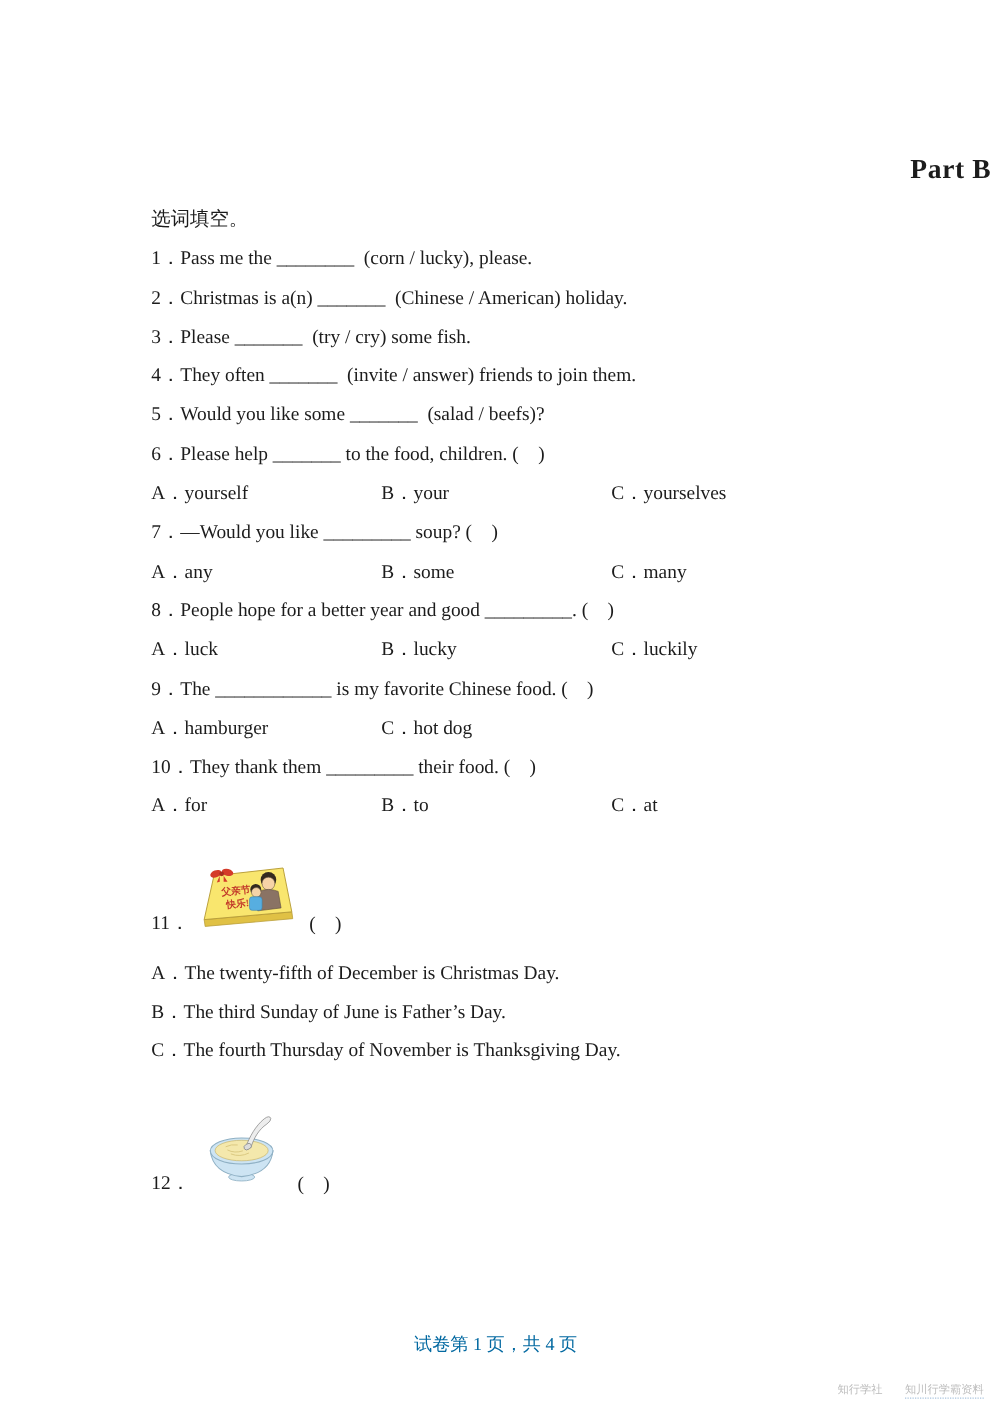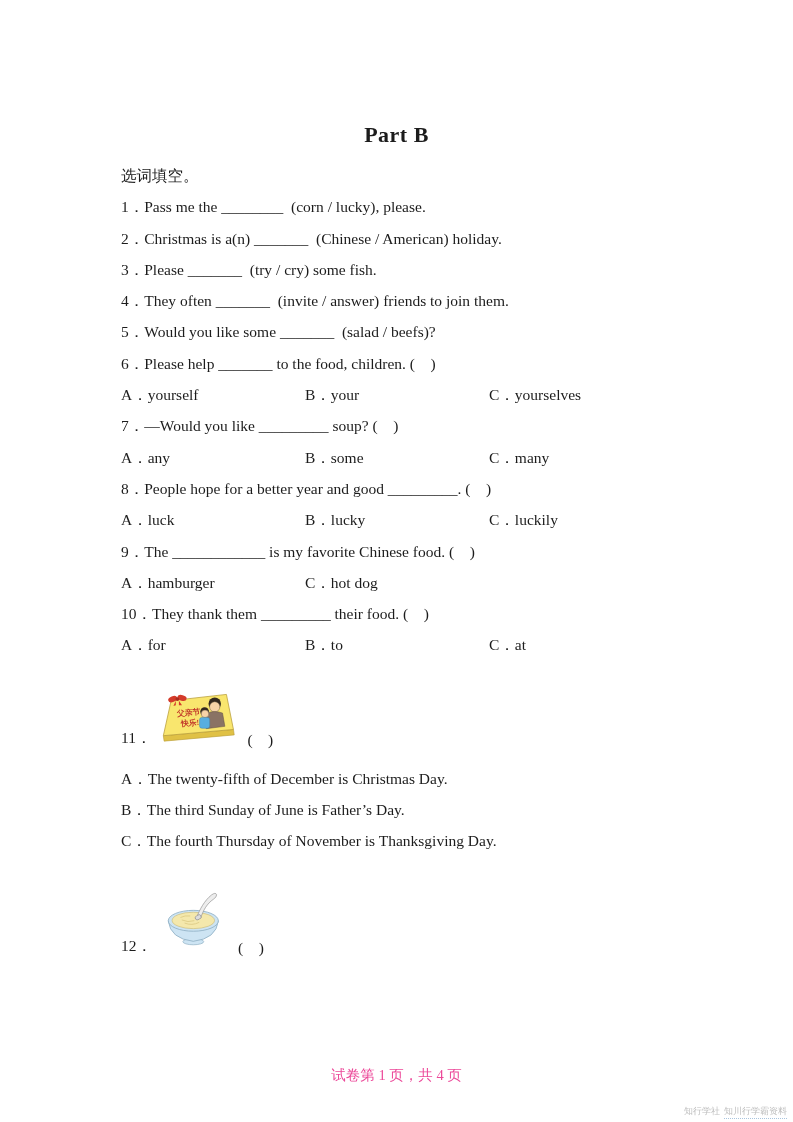--- a/index.html
+++ b/index.html
@@ -7,21 +7,21 @@
     position: relative;
     width: 793px;
     height: 1122px;
     background: #ffffff;
     font-family: "Liberation Serif", "DejaVu Serif", serif;
     color: #1c1c1c;
     overflow: hidden;
   }
   .title {
     padding-top: 122px;
-    text-align: center;
+    text-align: right;
     font-size: 22px;
     font-weight: bold;
     line-height: 26px;
     letter-spacing: 0.5px;
   }
   .body-area {
     margin: 12px 80px 0 121px;
     font-size: 15.5px;
   }
   .line {
@@ -42,32 +42,32 @@
   .pic-row .bracket { margin-left: 12px; }
   .pic-row.q11 { margin-top: 10px; height: 78px; margin-bottom: 14px; }
   .pic-row.q12 { margin-top: 16px; height: 84px; }
   .pic-row svg { display: block; }
   .footer {
     position: absolute;
     left: 0; right: 0;
     top: 1066px;
     text-align: center;
     font-size: 14.5px;
-    color: #ec4899;
+    color: #0369a1;
     white-space: pre-wrap;
   }
   .watermark {
     position: absolute;
     right: 6px;
     bottom: 3px;
     font-size: 9px;
     color: #bdbdbd;
     font-family: "DejaVu Sans", sans-serif;
     display: flex;
-    gap: 4px;
+    gap: 18px;
     white-space: pre-wrap;
   }
   .watermark .wm2 { border-bottom: 1px dotted #a9c4de; text-align: center; }
 </style>
 </head>
 <body>
 
 <div class="page">
 
   <div class="title">Part B</div>

